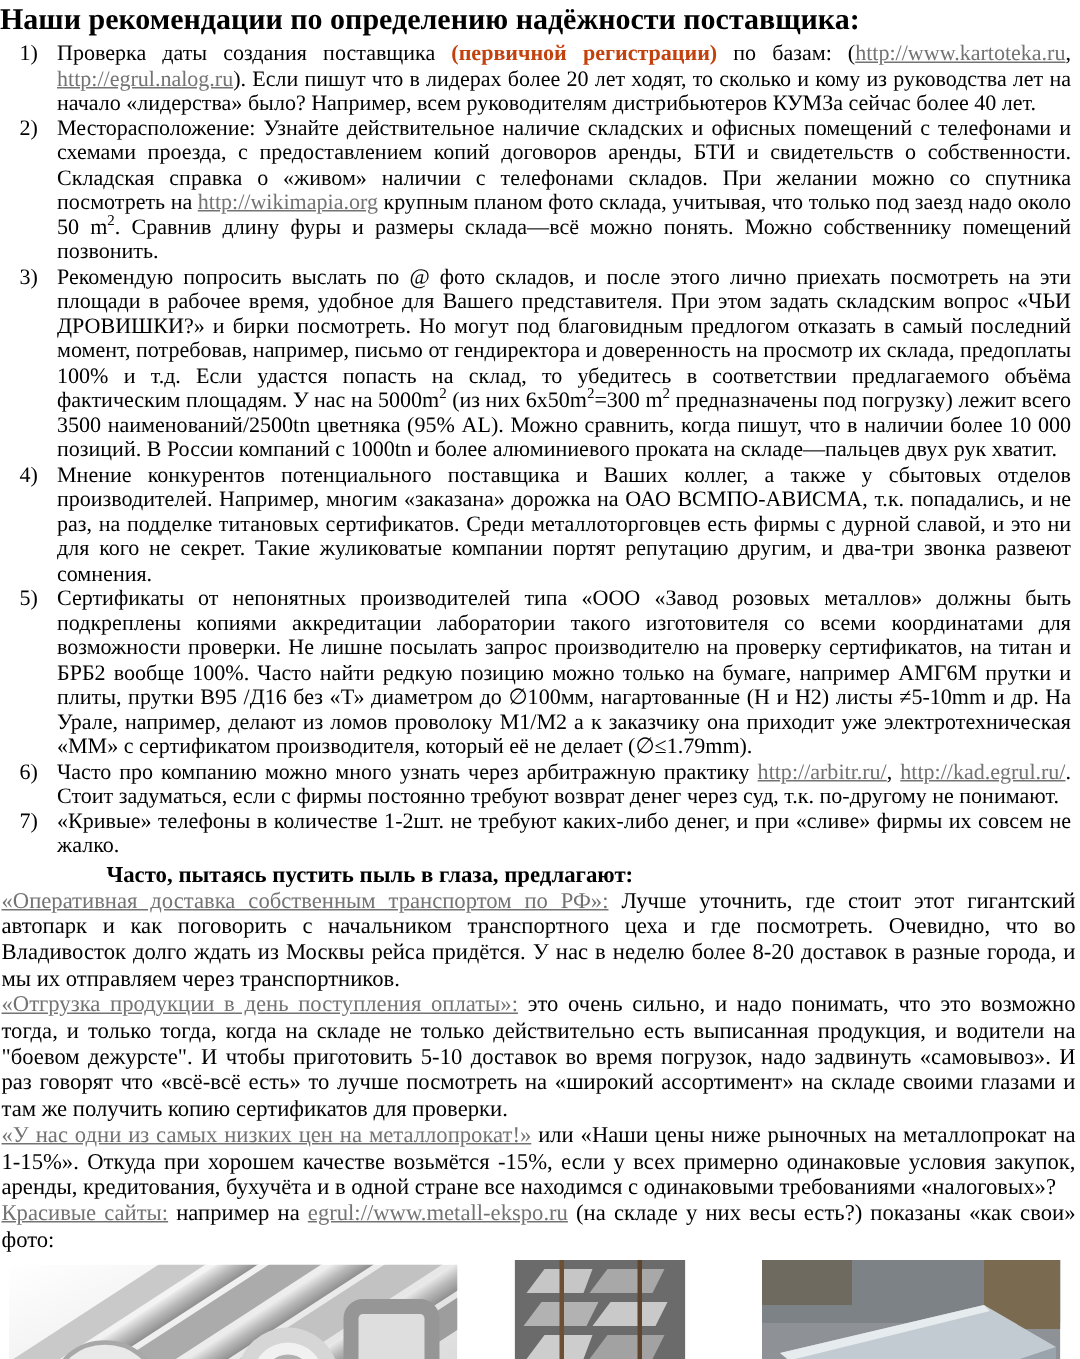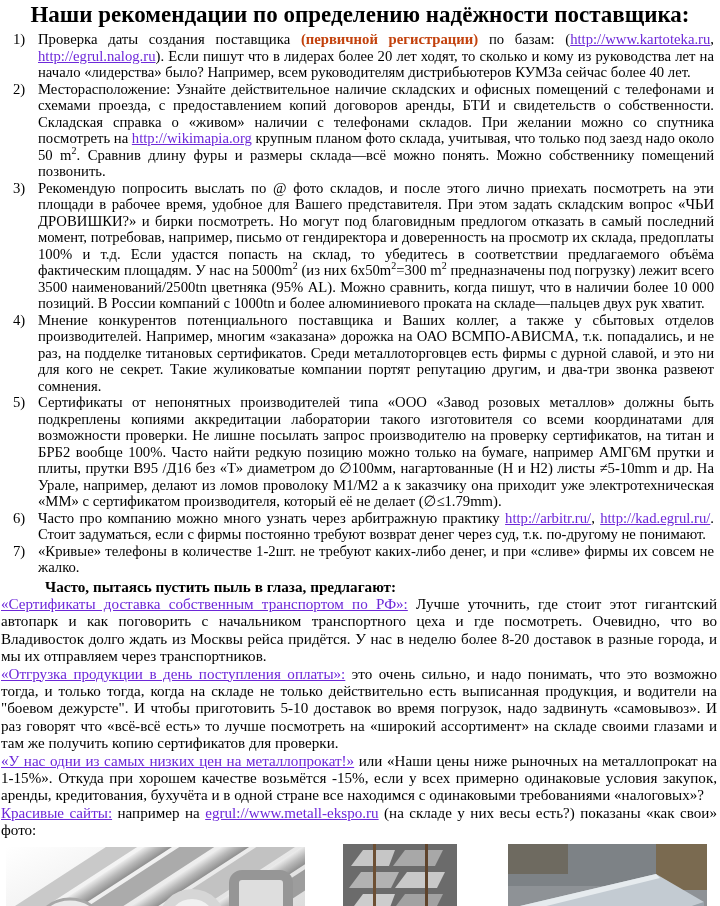--- a/index.html
+++ b/index.html
@@ -1,24 +1,24 @@
 <!DOCTYPE html>
 <html><head>
 <meta charset="utf-8">
 <style>
   html,body{margin:0;padding:0;background:#ffffff;}
   body{width:720px;height:906px;overflow:hidden;font-family:"Liberation Serif",serif;color:#000;}
-  .title{font-size:23px;font-weight:bold;text-align:center;margin:2px 0 3px 0;line-height:1.15;}
+  .title{font-size:20px;font-weight:bold;text-align:left;margin:2px 0 3px 0;line-height:1.15;}
   .list{padding:0 6px 0 13px;}
   .li{display:flex;font-size:14.7px;line-height:16.5px;}
   .li .num{flex:0 0 25px;}
   .li .txt{flex:1;text-align:justify;}
-  .subheading{font-weight:bold;font-size:15.2px;padding-left:45px;margin:2px 0 1px 0;line-height:17px;}
+  .subheading{font-weight:bold;font-size:15.2px;padding-left:71px;margin:2px 0 1px 0;line-height:17px;}
   .para{font-size:15.1px;line-height:17.4px;text-align:justify;padding:0 3px 0 1px;margin:0;}
-  .lnk{color:#6d28d9;text-decoration:underline;cursor:pointer;}
+  .lnk{color:#737373;text-decoration:underline;cursor:pointer;}
   .boldred{color:#c2410c;font-weight:bold;}
   sup{font-size:10px;line-height:0;}
   .photos{display:flex;align-items:flex-start;margin-top:4px;}
   .photo{position:relative;overflow:hidden;}
   .photo svg{display:block;}
   .photo1{width:299px;height:141px;margin-left:6px;margin-top:3px;}
   .photo2{width:114px;height:147px;margin-left:38px;}
   .photo3{width:199px;height:147px;margin-left:51px;}
 </style>
 </head>
@@ -52,21 +52,21 @@
     <span class="txt"><span>Часто про компанию можно много узнать через арбитражную практику </span><a href="#" class="lnk">http://arbitr.ru/</a><span>, </span><a href="#" class="lnk">http://kad.egrul.ru/</a><span>. Стоит задуматься, если с фирмы постоянно требуют возврат денег через суд, т.к. по-другому не понимают.</span></span>
   </div>
   <div class="li">
     <span class="num">7)</span>
     <span class="txt"><span>«Кривые» телефоны в количестве 1-2шт. не требуют каких-либо денег, и при «сливе» фирмы их совсем не жалко.</span></span>
   </div>
 </div>
 
 <div class="subheading">Часто, пытаясь пустить пыль в глаза, предлагают:</div>
 
-<p class="para"><a href="#" class="lnk">«Сертификаты доставка собственным транспортом по РФ»:</a><span> Лучше уточнить, где стоит этот гигантский автопарк и как поговорить с начальником транспортного цеха и где посмотреть. Очевидно, что во Владивосток долго ждать из Москвы рейса придётся. У нас в неделю более 8-20 доставок в разные города, и мы их отправляем через транспортников.</span></p>
+<p class="para"><a href="#" class="lnk">«Оперативная доставка собственным транспортом по РФ»:</a><span> Лучше уточнить, где стоит этот гигантский автопарк и как поговорить с начальником транспортного цеха и где посмотреть. Очевидно, что во Владивосток долго ждать из Москвы рейса придётся. У нас в неделю более 8-20 доставок в разные города, и мы их отправляем через транспортников.</span></p>
 <p class="para"><a href="#" class="lnk">«Отгрузка продукции в день поступления оплаты»:</a><span> это очень сильно, и надо понимать, что это возможно тогда, и только тогда, когда на складе не только действительно есть выписанная продукция, и водители на "боевом дежурсте". И чтобы приготовить 5-10 доставок во время погрузок, надо задвинуть «самовывоз». И раз говорят что «всё-всё есть» то лучше посмотреть на «широкий ассортимент» на складе своими глазами и там же получить копию сертификатов для проверки.</span></p>
 <p class="para"><a href="#" class="lnk">«У нас одни из самых низких цен на металлопрокат!»</a><span> или «Наши цены ниже рыночных на металлопрокат на 1-15%». Откуда при хорошем качестве возьмётся -15%, если у всех примерно одинаковые условия закупок, аренды, кредитования, бухучёта и в одной стране все находимся с одинаковыми требованиями «налоговых»?</span></p>
 <p class="para"><a href="#" class="lnk">Красивые сайты:</a><span> например на </span><a href="#" class="lnk">egrul://www.metall-ekspo.ru</a><span> (на складе у них весы есть?) показаны «как свои» фото:</span></p>
 
 <div class="photos">
 
   <div class="photo photo1">
     <svg width="299" height="141" viewBox="0 0 299 141">
       <defs>
         <linearGradient id="gBg" x1="0" y1="0" x2="1" y2="1">

